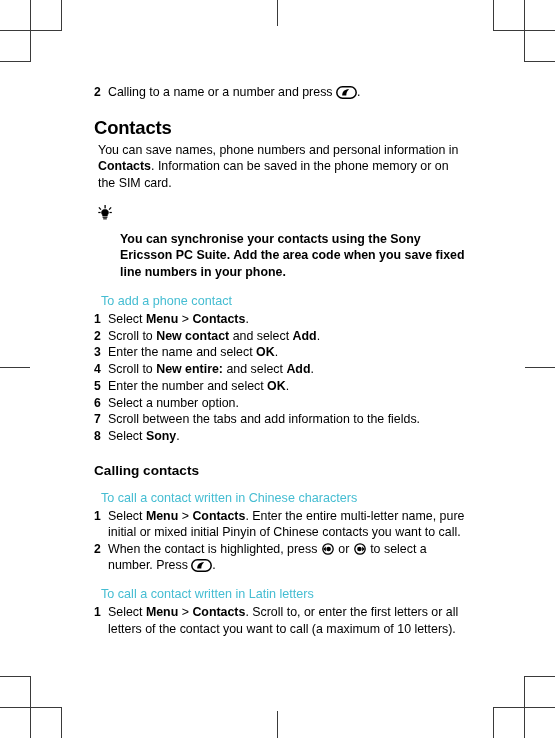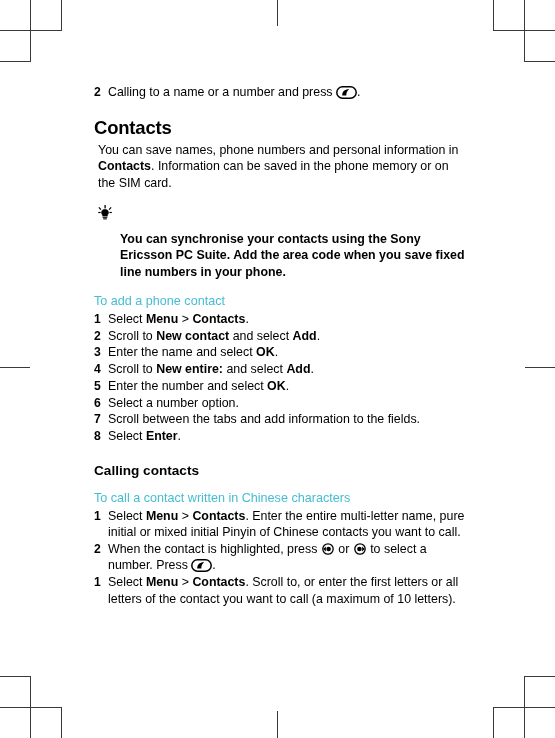--- a/index.html
+++ b/index.html
@@ -88,21 +88,21 @@
     line-height: 16.4px;
     font-weight: bold;
     padding-left: 2px;
     margin-top: 28px;
   }
 
   
   .proc-title {
     font-size: 12.6px;
     line-height: 16px;
-    margin: 13px 0 2px 0;
+    margin: 13px 0 2px 7px;
   }
   .proc-title.tight { margin-top: 11px; }
 
   h2.sub-title {
     font-size: 13.6px;
     font-weight: bold;
     margin: 18px 0 3px 0;
     line-height: 17px;
   }
 
@@ -249,21 +249,21 @@
       <div class="step">
           <span class="num">6</span>
           <span class="txt">Select a number option.</span>
         </div>
       <div class="step">
           <span class="num">7</span>
           <span class="txt">Scroll between the tabs and add information to the fields.</span>
         </div>
       <div class="step">
           <span class="num">8</span>
-          <span class="txt">Select <b>Enter</b>.</span>
+          <span class="txt">Select <b>Sony</b>.</span>
         </div>
     </div>
 
     <h2 class="sub-title">Calling contacts</h2>
 
     <div class="proc-title tight" style="color: rgb(69, 189, 210);">To call a contact written in Chinese characters</div>
     <div class="steps">
       <div class="step">
           <span class="num">1</span>
           <span class="txt">Select <b>Menu</b> &gt; <b>Contacts</b>. Enter the entire multi-letter name, pure initial or mixed initial Pinyin of Chinese contacts you want to call.</span>
@@ -278,20 +278,21 @@
                 <circle cx="6" cy="6" r="5.2" fill="none" stroke="#000" stroke-width="1.3"></circle>
                 <circle cx="5.4" cy="6" r="2.3" fill="#000"></circle>
                 <path d="M 8.1 3.6 L 10.8 6 L 8.1 8.4 Z" fill="#000"></path>
               </svg></span> to select a number. Press <span class="key-call"><svg width="21" height="13" viewBox="0 0 21 13">
                 <rect x="0.8" y="0.8" width="19.4" height="11.4" rx="5.7" ry="5.7" fill="none" stroke="#000" stroke-width="1.5"></rect>
                 <path d="M 6.2 9.4 C 6.2 5.1 9.0 3.0 13.2 3.2 C 11.3 4.6 10.3 6.6 10.3 9.4 Z" fill="#000"></path>
               </svg></span>.</span>
         </div>
     </div>
 
+    <div class="proc-title" style="color: rgb(69, 189, 210);">To call a contact written in Latin letters</div>
     <div class="steps">
       <div class="step">
           <span class="num">1</span>
           <span class="txt">Select <b>Menu</b> &gt; <b>Contacts</b>. Scroll to, or enter the first letters or all letters of the contact you want to call (a maximum of 10 letters).</span>
         </div>
     </div>
 
   </div>
 
 </div>

